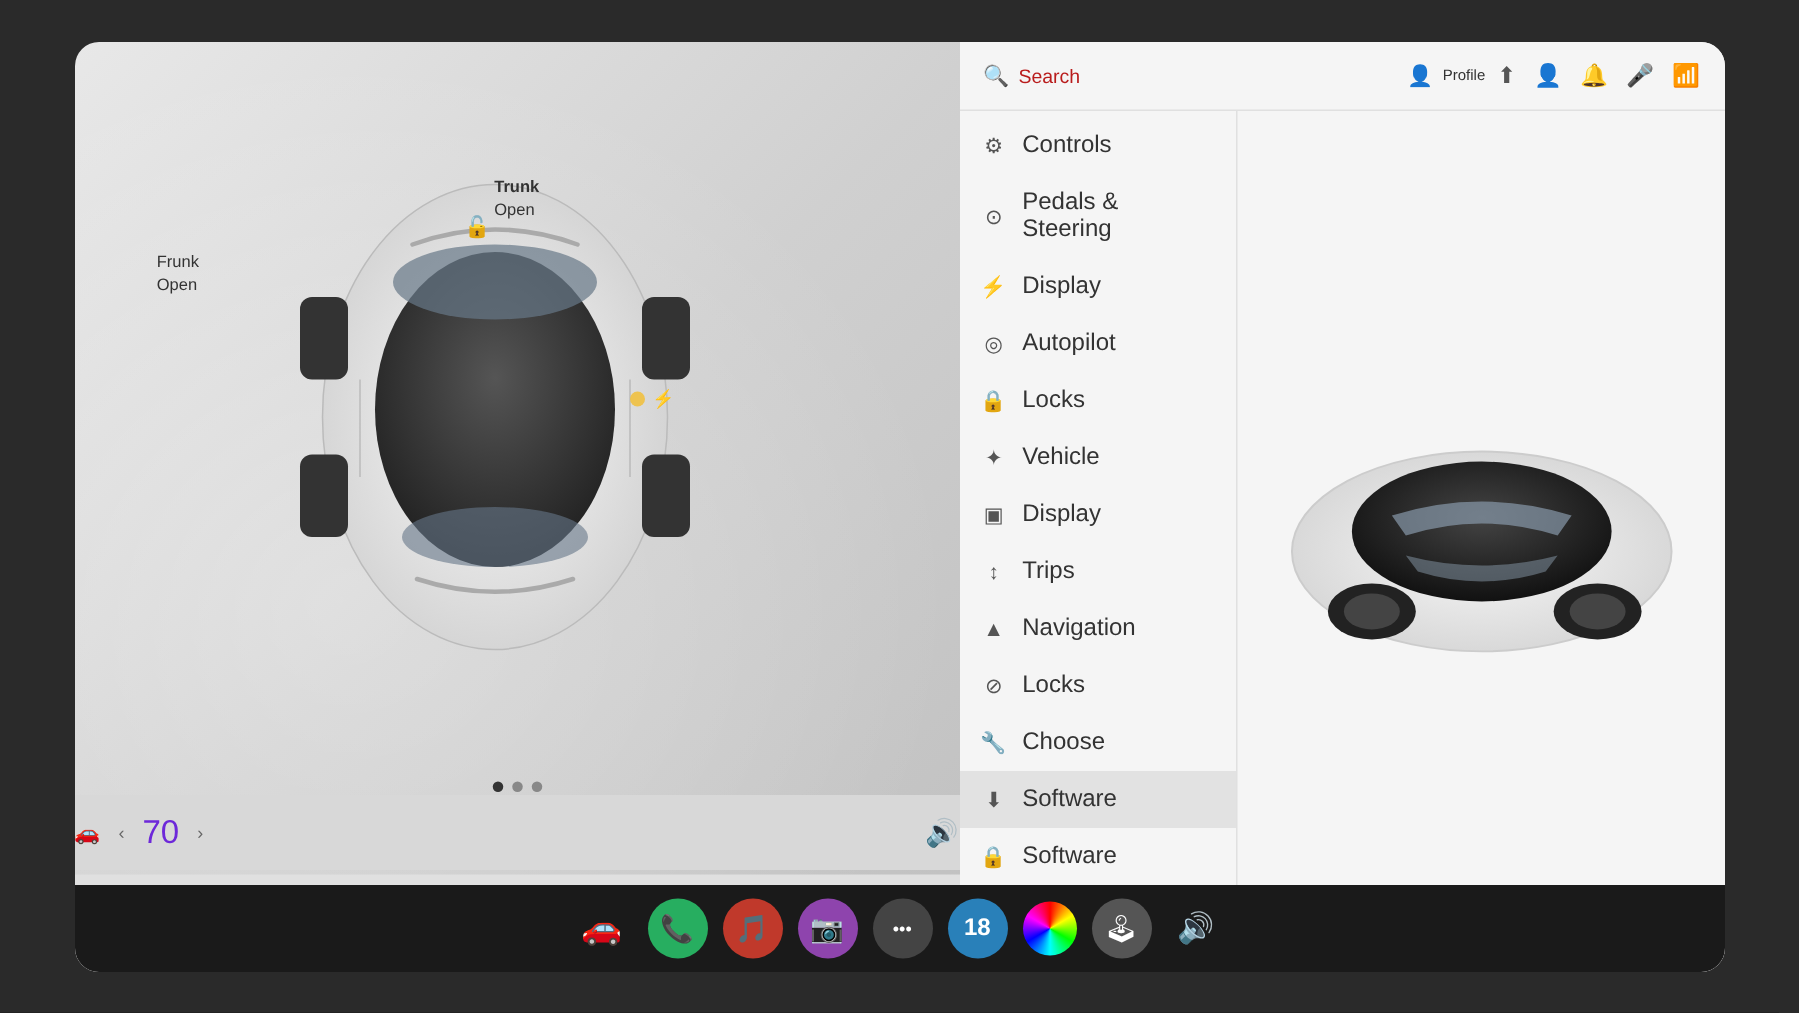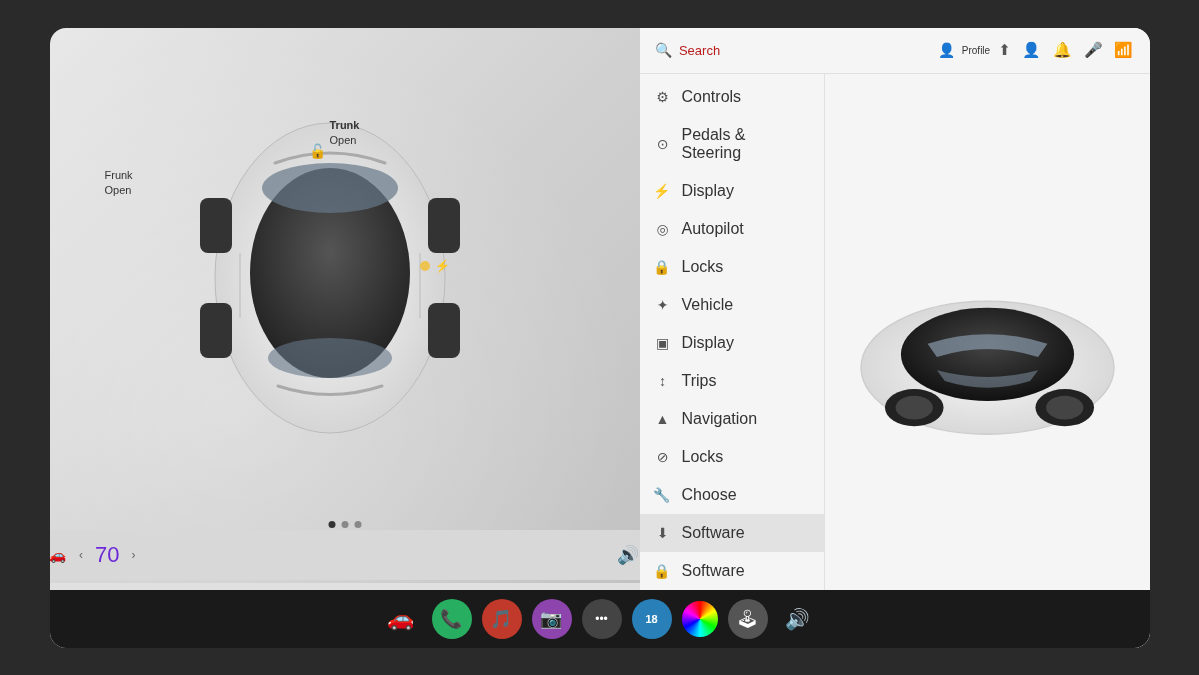--- a/index.html
+++ b/index.html
@@ -289,21 +289,21 @@
       align-items: center;
       justify-content: center;
       font-size: 18px;
       cursor: pointer;
     }
 
     .taskbar-phone { background: #27ae60; color: white; }
     .taskbar-music { background: #c0392b; color: white; }
     .taskbar-camera { background: #8e44ad; color: white; }
     .taskbar-dots { background: #444; color: white; font-size: 12px; }
-    .taskbar-cal { background: #2980b9; color: white; font-size: 11px; font-weight: 700; }
+    .taskbar-cal { background: #2980b9; color: white; font-size: 16px; font-weight: 700; }
     .taskbar-color { 
       background: conic-gradient(red, yellow, lime, cyan, blue, magenta, red); 
       width: 36px; height: 36px; border-radius: 50%;
     }
     .taskbar-game { background: #555; color: white; }
     .taskbar-vol { background: transparent; color: #aaa; font-size: 20px; }
 
     
     .car-top-view {
       position: absolute;

